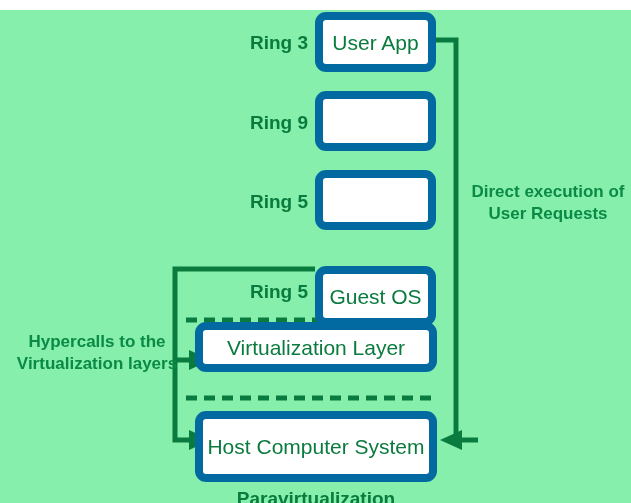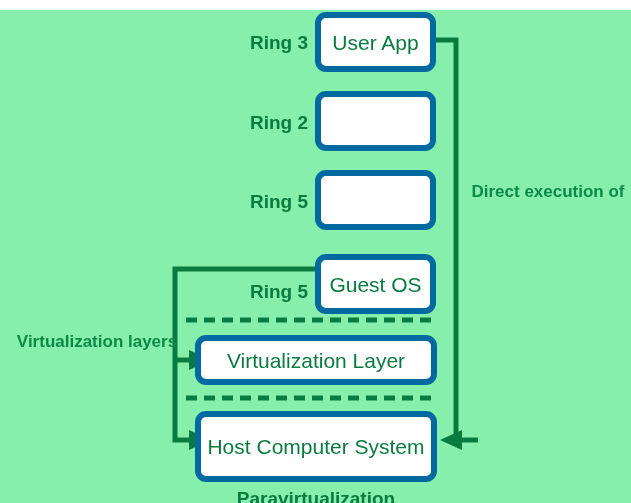--- a/index.html
+++ b/index.html
@@ -24,21 +24,21 @@
     position: absolute;
     left: 0;
     top: 0;
     width: 631px;
     height: 503px;
     pointer-events: none;
   }
   .ring-box {
     position: absolute;
     box-sizing: border-box;
-    border: 6px solid #0369a1;
+    border: 8px solid #0369a1;
     border-radius: 11px;
     background: #ffffff;
     display: flex;
     align-items: center;
     justify-content: center;
   }
   .ring-box .box-label {
     color: #0a7b3e;
     font-size: 21px;
     font-weight: 400;
@@ -105,58 +105,60 @@
 
     <line x1="186" y1="310" x2="437" y2="310" stroke="#0a7b3e" stroke-width="5" stroke-dasharray="11 7"></line>
 
     <line x1="186" y1="388" x2="437" y2="388" stroke="#0a7b3e" stroke-width="5" stroke-dasharray="11 7"></line>
   </svg>
 
   <div class="ring-label" style="left:198px; top:23px; width:110px;">
     <span>Ring 3</span>
   </div>
   <div class="ring-label" style="left:198px; top:103px; width:110px;">
-    <span>Ring 2</span>
+    <span>Ring 9</span>
   </div>
   <div class="ring-label" style="left:198px; top:182px; width:110px;">
     <span>Ring 5</span>
   </div>
   <div class="ring-label" style="left:198px; top:272px; width:110px;">
     <span>Ring 5</span>
   </div>
 
   <div class="ring-box" style="left:315px; top:2px; width:121px; height:60px;">
     <span class="box-label">User App</span>
   </div>
 
   <div class="ring-box" style="left:315px; top:81px; width:121px; height:60px;">
     <span class="box-label"></span>
   </div>
 
   <div class="ring-box" style="left:315px; top:160px; width:121px; height:60px;">
     <span class="box-label"></span>
   </div>
 
-  <div class="ring-box" style="left:315px; top:244px; width:121px; height:60px;">
+  <div class="ring-box" style="left:315px; top:256px; width:121px; height:60px;">
     <span class="box-label">Guest OS</span>
   </div>
 
-  <div class="ring-box" style="left:195px; top:325px; width:242px; height:50px;">
+  <div class="ring-box" style="left:195px; top:312px; width:242px; height:50px;">
     <span class="box-label">Virtualization Layer</span>
   </div>
 
   <div class="ring-box" style="left:195px; top:401px; width:242px; height:71px;">
     <span class="box-label">Host Computer System</span>
   </div>
 
   <div class="side-note note-right" style="left:465px; top:171px; width:166px;">
     <div>Direct execution of</div>
+    <div>User Requests</div>
   </div>
 
   <div class="side-note note-left" style="left:8px; top:321px; width:178px;">
+    <div>Hypercalls to the</div>
     <div>Virtualization layers</div>
   </div>
 
   <div class="caption" style="left:165px; top:479px; width:302px;">
     <span>Paravirtualization</span>
   </div>
 
 </div>
 
 </body></html>

